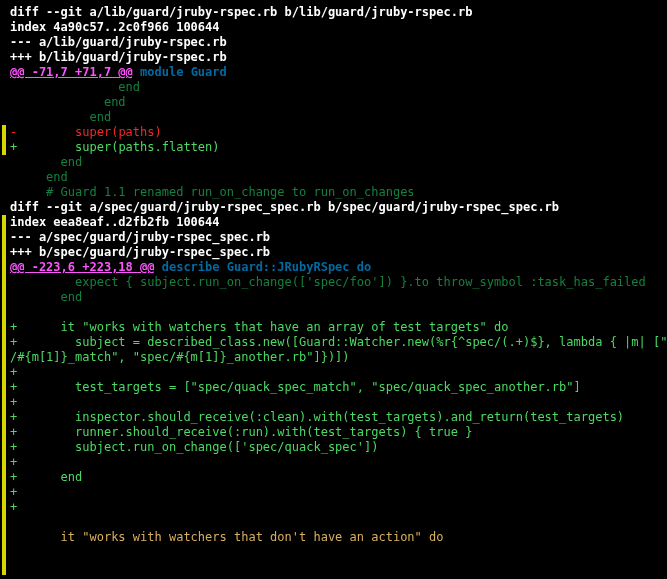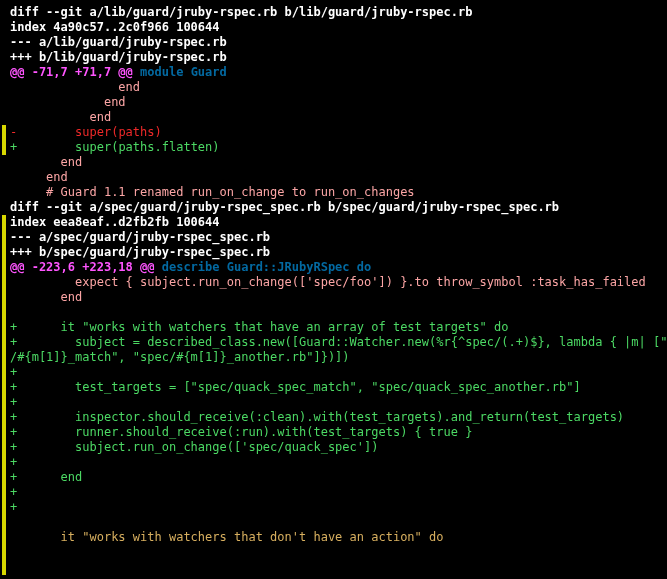--- a/index.html
+++ b/index.html
@@ -35,23 +35,23 @@
   .g-yellow { background: #d7d700; }
   .code {
     position: absolute;
     left: 10px;
     top: 5px;
     right: 0;
     color: #fff;
   }
   .line { display: block; height: 15px; }
   .white { color: #ffffff; font-weight: bold; }
-  .cyan { color: #fca5a5; }
+  .cyan { color: #15803d; }
   .magenta { color: #0369a1; font-weight: bold; }
-  .mag-u { color: #ff55ff; font-weight: bold; }
+  .mag-u { color: #ff55ff; font-weight: bold; text-decoration: underline; }
   .red { color: #ef2929; }
   .green { color: #4cd964; }
   .orange { color: #d7af5f; }
 </style>
 </head>
 <body>
 
 <div class="editor">
   <div class="gutter" id="gutter"><div class="gstripe g-yellow" style="top: 125px; height: 30px;"></div><div class="gstripe g-yellow" style="top: 215px; height: 360px;"></div></div>
   <div class="code" id="code"><span class="line"><span class="white">diff --git a/lib/guard/jruby-rspec.rb b/lib/guard/jruby-rspec.rb</span></span><span class="line"><span class="white">index 4a90c57..2c0f966 100644</span></span><span class="line"><span class="white">--- a/lib/guard/jruby-rspec.rb</span></span><span class="line"><span class="white">+++ b/lib/guard/jruby-rspec.rb</span></span><span class="line"><span class="mag-u">@@ -71,7 +71,7 @@</span><span class="magenta"> module Guard</span></span><span class="line"><span class="cyan">               end</span></span><span class="line"><span class="cyan">             end</span></span><span class="line"><span class="cyan">           end</span></span><span class="line"><span class="red">-</span><span class="red">        super(paths)</span></span><span class="line"><span class="green">+</span><span class="green">        super(paths.flatten)</span></span><span class="line"><span class="cyan">       end</span></span><span class="line"><span class="cyan">     end</span></span><span class="line"><span class="cyan">     # Guard 1.1 renamed run_on_change to run_on_changes</span></span><span class="line"><span class="white">diff --git a/spec/guard/jruby-rspec_spec.rb b/spec/guard/jruby-rspec_spec.rb</span></span><span class="line"><span class="white">index eea8eaf..d2fb2fb 100644</span></span><span class="line"><span class="white">--- a/spec/guard/jruby-rspec_spec.rb</span></span><span class="line"><span class="white">+++ b/spec/guard/jruby-rspec_spec.rb</span></span><span class="line"><span class="mag-u">@@ -223,6 +223,18 @@</span><span class="magenta"> describe Guard::JRubyRSpec do</span></span><span class="line"><span class="cyan">         expect { subject.run_on_change(['spec/foo']) }.to throw_symbol :task_has_failed</span></span><span class="line"><span class="cyan">       end</span></span><span class="line"><span class="cyan"></span></span><span class="line"><span class="green">+      it "works with watchers that have an array of test targets" do</span></span><span class="line"><span class="green">+        subject = described_class.new([Guard::Watcher.new(%r{^spec/(.+)$}, lambda { |m| ["spec</span></span><span class="line"><span class="green">/#{m[1]}_match", "spec/#{m[1]}_another.rb"]})])</span></span><span class="line"><span class="green">+</span></span><span class="line"><span class="green">+        test_targets = ["spec/quack_spec_match", "spec/quack_spec_another.rb"]</span></span><span class="line"><span class="green">+</span></span><span class="line"><span class="green">+        inspector.should_receive(:clean).with(test_targets).and_return(test_targets)</span></span><span class="line"><span class="green">+        runner.should_receive(:run).with(test_targets) { true }</span></span><span class="line"><span class="green">+        subject.run_on_change(['spec/quack_spec'])</span></span><span class="line"><span class="green">+</span></span><span class="line"><span class="green">+      end</span></span><span class="line"><span class="green">+</span></span><span class="line"><span class="green">+</span></span><span class="line"><span class="cyan">       </span></span><span class="line"><span class="orange">       it "works with watchers that don't have an action" do</span></span></div>

